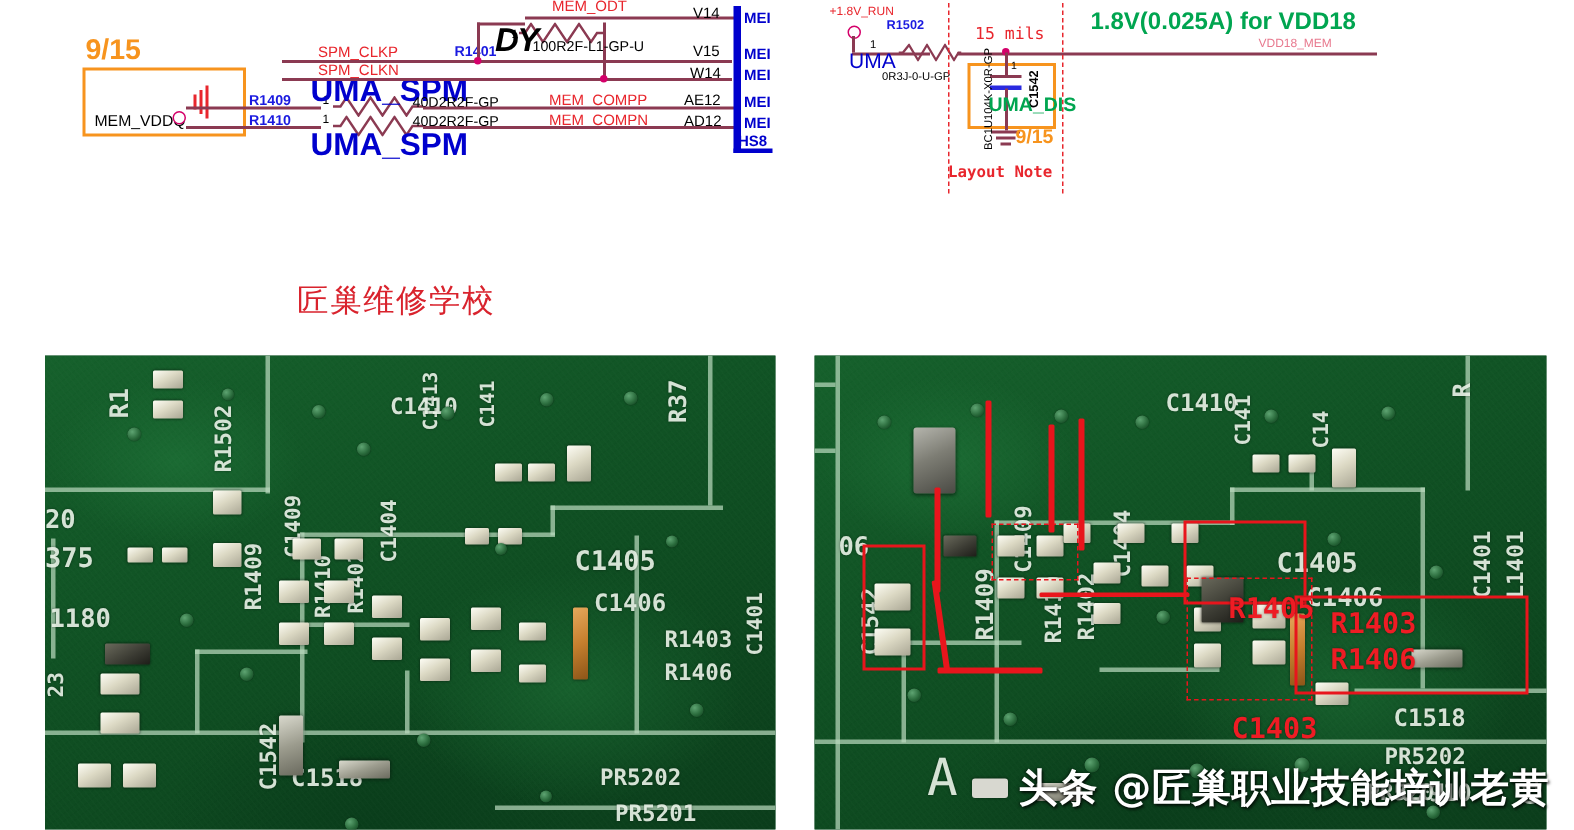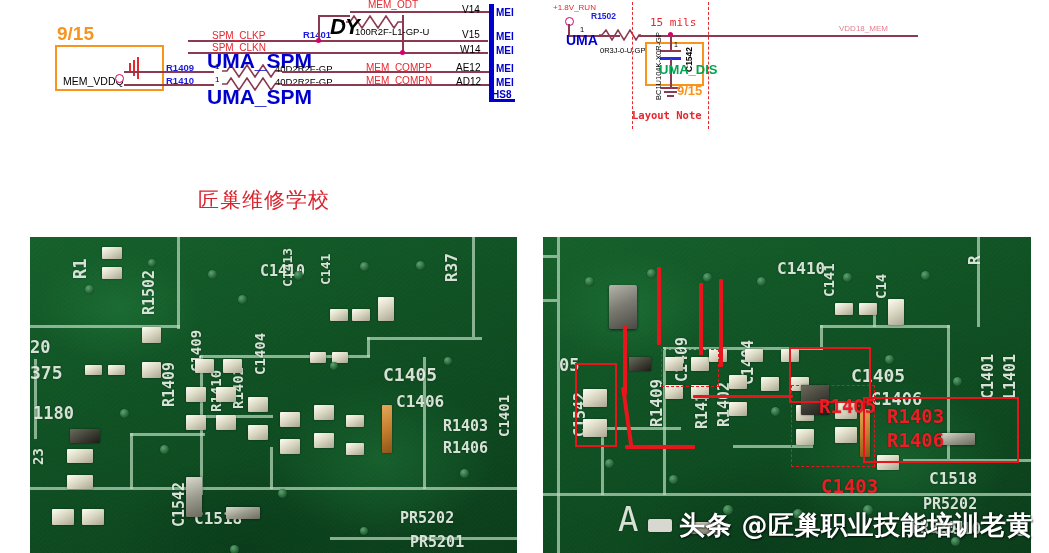--- a/index.html
+++ b/index.html
@@ -170,22 +170,22 @@
   <div class="sch-txt t-red" style="left:553px;top:4px;font-size:8px;">+1.8V_RUN</div>
   <div class="pin-o" style="left:565px;top:17px;"></div>
   <div class="wire-v" style="left:568px;top:24px;height:11px;"></div>
   <div class="wire" style="left:568px;top:35px;width:52px;"></div>
 
   <div class="sch-txt t-blue" style="left:591px;top:12px;font-size:8.5px;font-weight:700;">R1502</div>
   <div class="sch-txt t-black" style="left:580px;top:26px;font-size:7.5px;">1</div>
   <svg class="abs" style="left:599px;top:29px;" width="42" height="12" viewBox="0 0 42 12">
     <polyline points="0,6 3,6 7,1 13,11 19,1 25,11 31,1 37,11 40,6 42,6" fill="none" stroke="#8b3a52" stroke-width="1.5"></polyline>
   </svg>
-  <div class="sch-txt t-navy" style="left:566px;top:33px;font-size:14px;font-weight:700;">UMA</div>
-  <div class="sch-txt t-black" style="left:584px;top:47px;font-size:7.5px;padding-left:16px;">0R3J-0-U-GP</div>
+  <div class="sch-txt t-navy" style="left:566px;top:33px;font-size:14px;font-weight:400;">UMA</div>
+  <div class="sch-txt t-black" style="left:572px;top:47px;font-size:7.5px;padding-left:16px;">0R3J-0-U-GP</div>
   <div class="wire" style="left:638px;top:35px;width:280px;"></div>
 
   <div class="box-dash" style="left:632px;top:2px;width:75px;height:127px;border-top:none;border-bottom:none;"></div>
   <div class="sch-txt t-red" style="left:650px;top:17px;font-size:11px;font-family:'DejaVu Sans Mono',monospace;">15 mils</div>
   <div class="sch-txt t-red" style="left:632px;top:110px;font-size:10.5px;font-weight:700;font-family:'DejaVu Sans Mono',monospace;">Layout Note</div>
 
   <div class="box-orange" style="left:645px;top:42px;width:55px;height:40px;"></div>
   <div class="node" style="left:668px;top:32px;"></div>
   <div class="wire-v" style="left:670px;top:35px;height:15px;"></div>
   <div class="abs" style="left:660px;top:50px;width:21px;height:2px;background:#8b3a52;"></div>
@@ -194,20 +194,21 @@
   <div class="abs" style="left:661px;top:87px;width:19px;height:2px;background:#8b3a52;"></div>
   <div class="abs" style="left:664px;top:91px;width:13px;height:1.5px;background:#8b3a52;"></div>
   <div class="abs" style="left:667px;top:95px;width:7px;height:1.5px;background:#8b3a52;"></div>
 
   <div class="sch-txt t-black sch-v" style="left:655px;top:100px;font-size:7.5px;transform-origin:0 0;transform:rotate(-90deg);">BC1U104K-X0R-GP</div>
   <div class="sch-txt t-black sch-v" style="left:685px;top:72px;font-size:8.5px;font-weight:700;transform-origin:0 0;transform:rotate(-90deg);">C1542</div>
   <div class="sch-txt t-black" style="left:674px;top:41px;font-size:7px;">1</div>
   <div class="sch-txt t-green" style="left:659px;top:63px;font-size:13px;font-weight:700;">UMA_DIS</div>
   <div class="sch-txt t-orange" style="left:677px;top:84px;font-size:13px;font-weight:700;">9/15</div>
 
+  <div class="sch-txt t-green" style="left:727px;top:7px;font-size:16px;font-weight:700;">1.8V(0.025A) for VDD18</div>
   <div class="sch-txt t-pink" style="left:839px;top:25px;font-size:8px;">VDD18_MEM</div>
 </div>
 
 <div class="abs" id="school-title">匠巢维修学校</div>
 
 <div class="photo" id="photoL" style="left:30px;top:237px;width:487px;height:316px;">
   <div class="pcb-base"></div>
   <div class="pcb-noise"></div>
 
   <div class="trace" style="left:0px;top:88px;width:150px;height:3px;"></div>
@@ -334,21 +335,21 @@
   <div class="silk silk-v" style="left:422px;top:28px;font-size:16px;">R</div>
   <div class="silk" style="left:308px;top:128px;font-size:18px;">C1405</div>
   <div class="silk" style="left:328px;top:152px;font-size:17px;">C1406</div>
   <div class="silk silk-v" style="left:436px;top:162px;font-size:15px;">C1401</div>
   <div class="silk silk-v" style="left:458px;top:162px;font-size:15px;">L1401</div>
   <div class="silk silk-v" style="left:28px;top:200px;font-size:15px;">C1542</div>
   <div class="silk" style="left:386px;top:232px;font-size:16px;">C1518</div>
   <div class="silk" style="left:390px;top:282px;font-size:16px;">C7910</div>
   <div class="silk" style="left:380px;top:258px;font-size:15px;">PR5202</div>
   <div class="silk" style="left:368px;top:282px;font-size:15px;">PR5201</div>
-  <div class="silk" style="left:16px;top:118px;font-size:17px;">05</div>
+  <div class="silk" style="left:16px;top:118px;font-size:17px;">06</div>
   <div class="silk" style="left:75px;top:262px;font-size:34px;font-weight:400;">A</div>
   <div class="silk silk-v" style="left:470px;top:300px;font-size:14px;">C1</div>
 
   <div class="ic" style="left:66px;top:48px;width:28px;height:44px;"></div>
   <div class="pad" style="left:122px;top:120px;width:18px;height:14px;"></div>
   <div class="pad" style="left:148px;top:120px;width:18px;height:14px;"></div>
   <div class="pad" style="left:122px;top:148px;width:18px;height:14px;"></div>
   <div class="pad" style="left:148px;top:148px;width:18px;height:14px;"></div>
   <div class="pad" style="left:186px;top:138px;width:18px;height:14px;"></div>
   <div class="pad" style="left:186px;top:165px;width:18px;height:14px;"></div>

